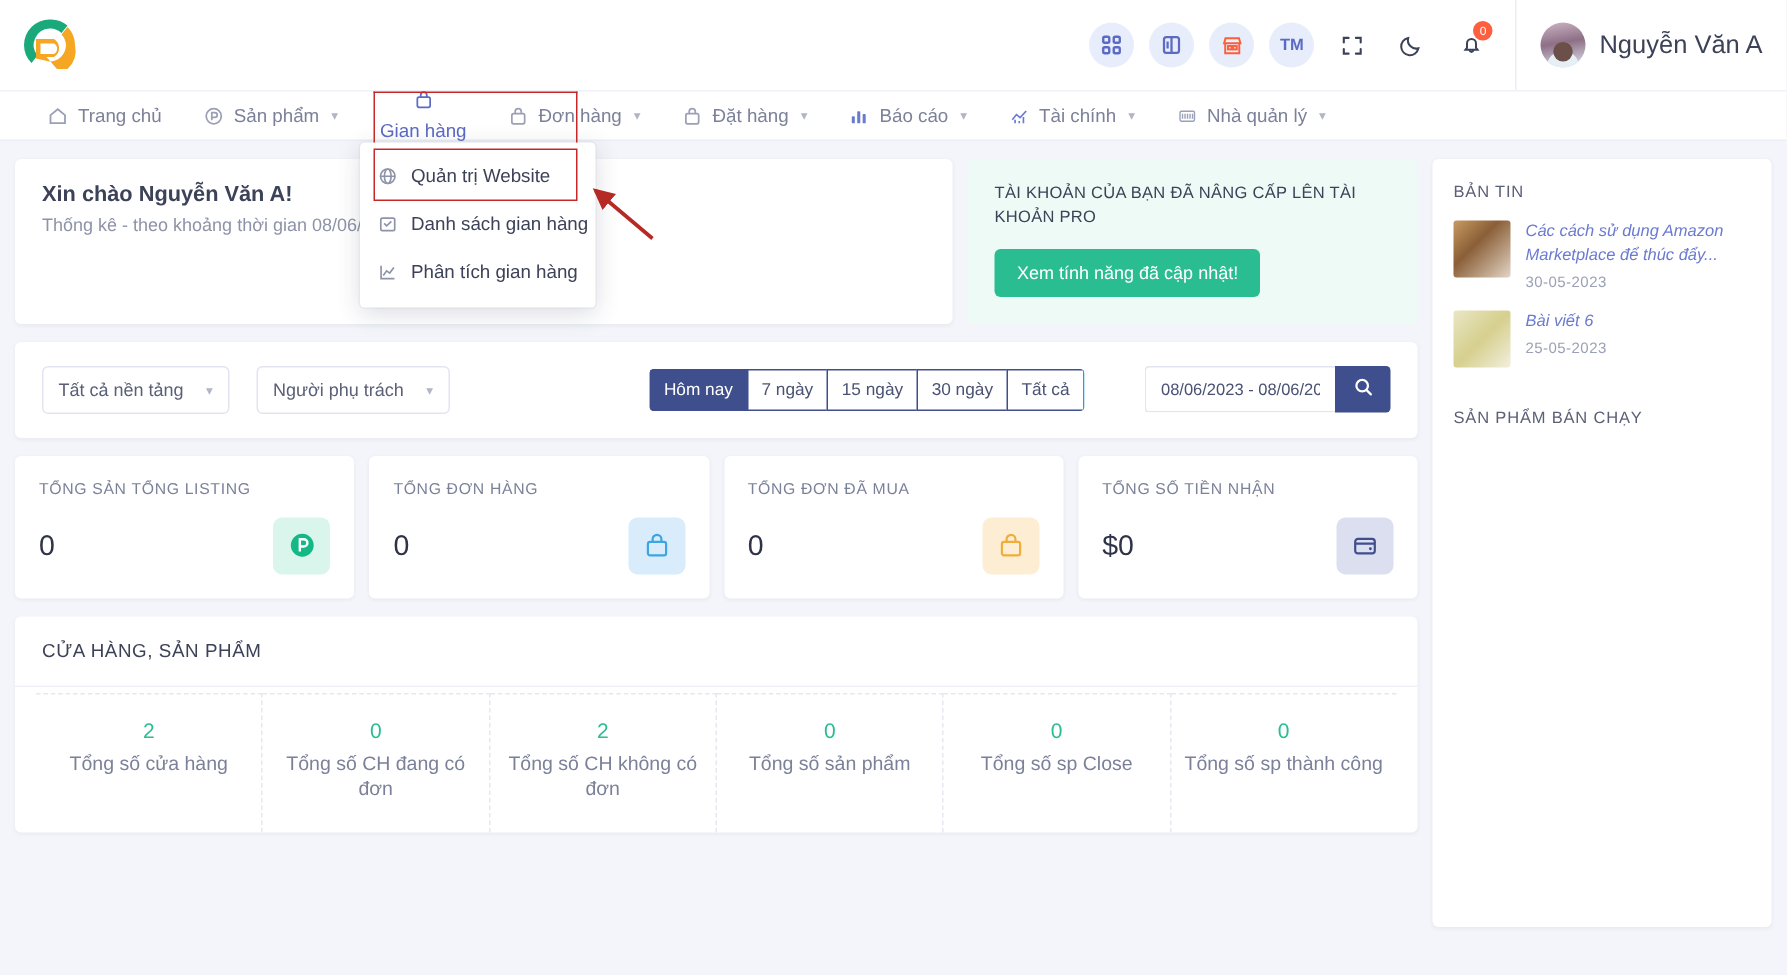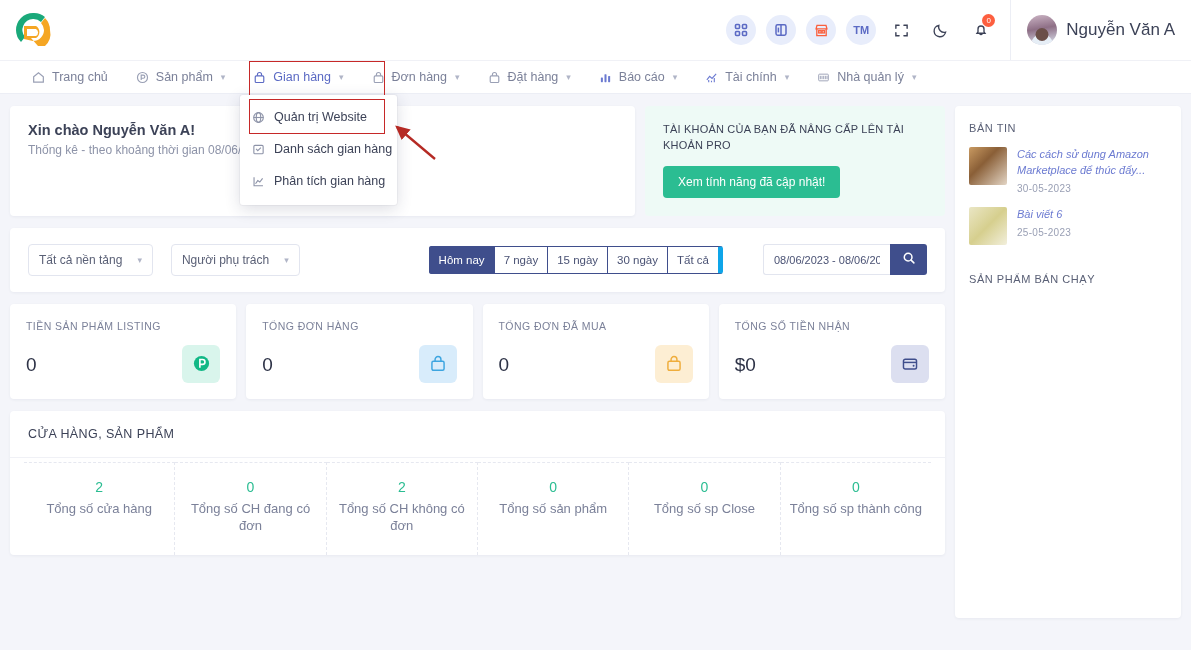--- a/index.html
+++ b/index.html
@@ -56,21 +56,21 @@
   .navbar {
     height:34px; background:#fff; display:flex; align-items:center;
     border-top:1px solid #f0f1f6; border-bottom:1px solid #eceef5;
     padding-left:18px; position:relative; z-index:5;
   }
   .nav-item {
     display:flex; align-items:center; gap:7px; height:34px;
     padding: 0 14px; font-size:12.5px; color:#7b8199; cursor:pointer;
     white-space:nowrap;
   }
-  .nav-item.active { color:#5b6ac4; }
+  .nav-item.active { color:#5b6ac4;flex-direction:column; }
   .nav-icon { display:flex; align-items:center; color:#9aa0b5; }
   .nav-item.active .nav-icon { color:#5b6ac4; }
   .caret { font-size:9px; color:#b0b5c7; margin-left:1px; }
 
   
   .redbox {
     position:absolute; border:1.6px solid #c62828; pointer-events:none; z-index:40;
   }
 
   
@@ -119,21 +119,21 @@
     display:flex; align-items:center; justify-content:space-between;
     padding: 0 10px; font-size:12px; color:#5a6076; gap:14px; cursor:pointer;
     background:#fff;
   }
   .filter-spacer { flex:1 1 auto; }
   .seg { display:flex; border-radius:3px; overflow:hidden; }
   .seg-btn {
     font-size:11.5px; padding: 7px 9px; background:#fff; color:#4a5274;
     border:1px solid #3f4e8c; border-right:none; cursor:pointer; white-space:nowrap;
   }
-  .seg-btn:last-child { border-right:5px solid #0ea5e9; }
+  .seg-btn:last-child { border-right:1px solid #0ea5e9; }
   .seg-btn.on { background:#3f4e8c; color:#fff; }
   .daterange { display:flex; margin-left:22px; }
   .date-input {
     border:1px solid #e2e5ef; border-right:none; border-radius:3px 0 0 3px;
     height:31px; width:127px; font-size:11px; color:#4a5274;
     padding: 0 10px; outline:none; background:#fff;
   }
   .date-btn {
     width:37px; height:31px; background:#3f4e8c; color:#fff; border:none;
     border-radius:0 3px 3px 0; cursor:pointer; display:flex;
@@ -411,21 +411,21 @@
                 <circle cx="7" cy="7" r="4.4"></circle>
                   <path d="M10.4 10.4 L13.6 13.6"></path>
               </svg>
             </span>
           </button>
         </div>
       </div>
 
       <div class="stats">
         <div class="card stat">
-          <div class="stat-label">TIỀN SẢN PHẨM LISTING</div>
+          <div class="stat-label">TỔNG SẢN TỔNG LISTING</div>
           <div class="stat-value">0</div>
           <div class="stat-icon" style="background:#d9f5ec">
             <svg width="19" height="19" viewBox="0 0 20 20">
               <circle cx="10" cy="10" r="8" fill="#12b886"></circle>
               <path d="M8.3 14.4 V5.8 H11.1 A2.5 2.5 0 0 1 11.1 10.9 H8.3" fill="none" stroke="#fff" stroke-width="1.7"></path>
             </svg>
           </div>
         </div>
         <div class="card stat">
           <div class="stat-label">TỔNG ĐƠN HÀNG</div>

